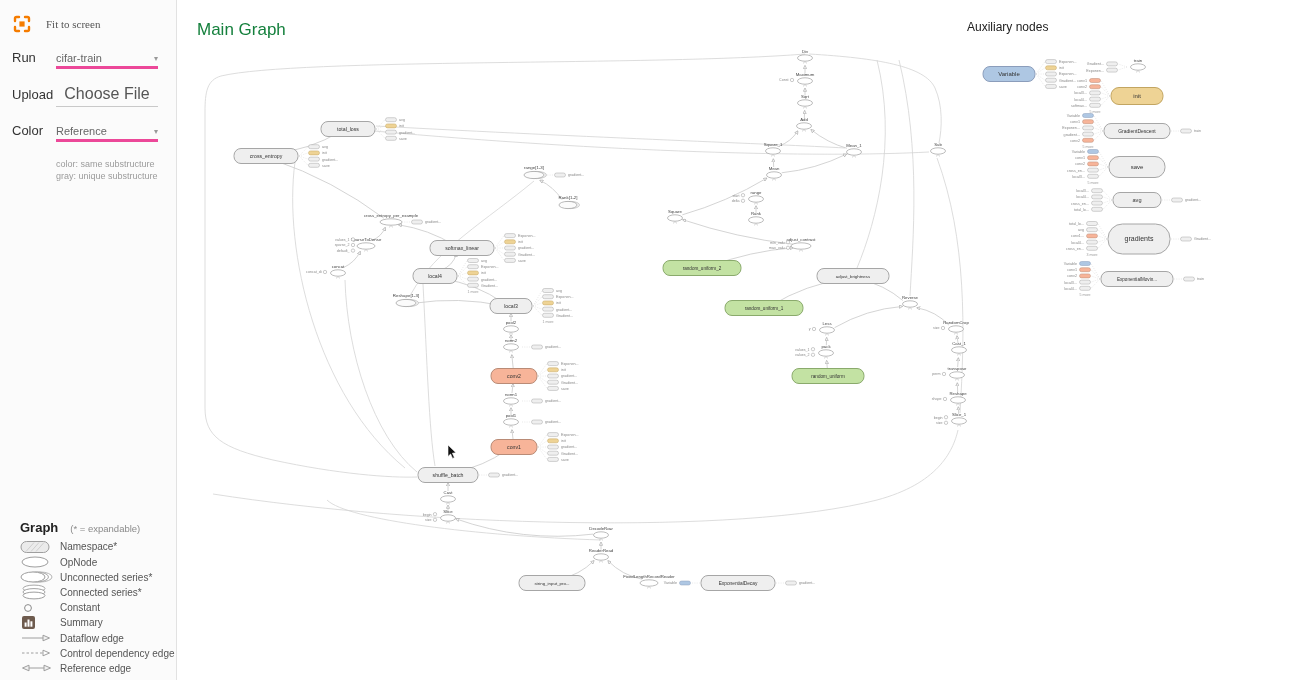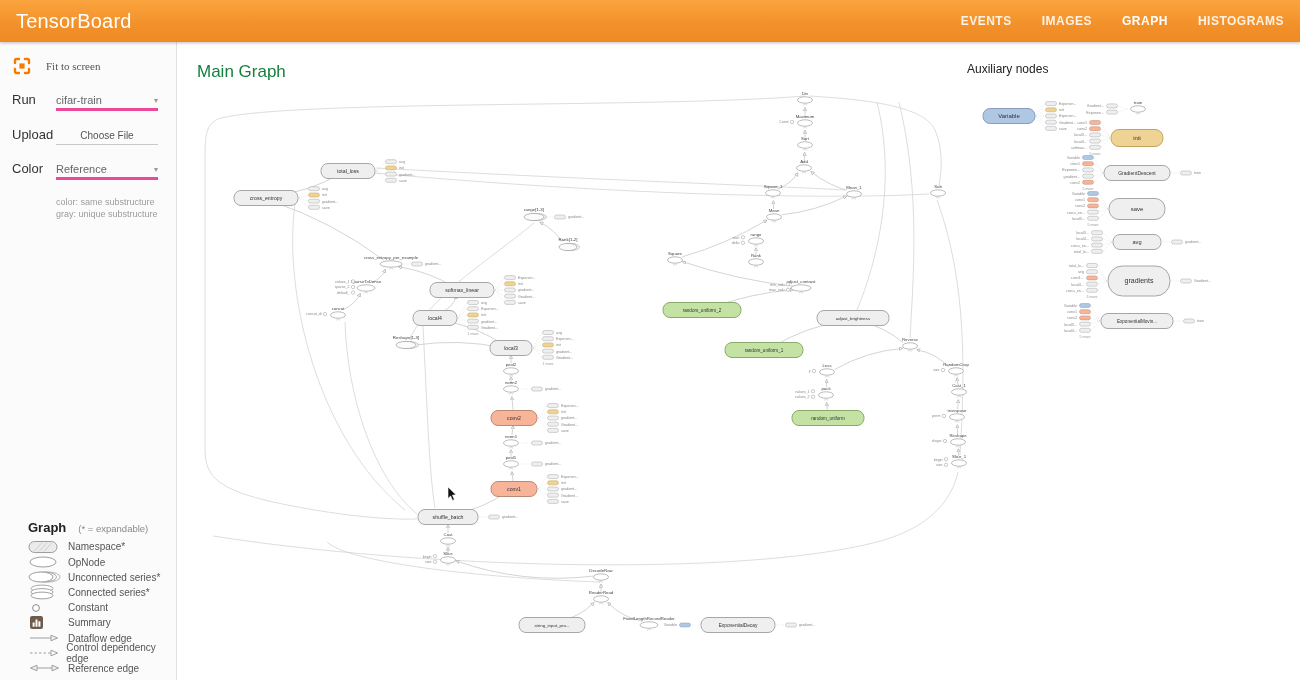--- a/index.html
+++ b/index.html
@@ -19,52 +19,43 @@
   .body{flex:1;display:flex;height:638px;}
   .sidebar{width:176px;flex:0 0 176px;background:#fbfbfb;border-right:1px solid #e2e2e2;
            position:relative;color:#444;}
   .fit-row{display:flex;align-items:center;margin:14px 0 0 12px;cursor:pointer;font-family:Liberation Serif, serif;}
   .fit-row span{font-size:11px;color:#555;margin-left:14px;}
   .ctl-row{display:flex;align-items:baseline;margin:16px 0 16px 12px;}
   .ctl-label{width:44px;font-size:13px;color:#333;}
   .select{width:102px;border-bottom:3px solid #ec4899;font-size:11px;color:#666;
           display:flex;justify-content:space-between;align-items:center;padding-bottom:2px;cursor:pointer;}
   .caret{font-size:8px;color:#999;}
-  .upload-btn{width:102px;text-align:center;font-size:10px;color:#555;padding-bottom:3px;
+  .upload-btn{width:102px;text-align:center;font-size:16px;color:#555;padding-bottom:3px;
           border-bottom:1px solid #c9c9c9;cursor:pointer;}
   .help{margin:6px 0 16px 56px;font-size:9px;color:#9b9b9b;line-height:12px;}
-  .legend{position:absolute;left:16px;right:0;bottom:4px;padding-left:12px;}
+  .legend{position:absolute;left:8px;right:0;bottom:4px;padding-left:12px;}
   .legend-head{font-size:13px;color:#222;margin-bottom:4px;}
   .legend-head b{font-weight:700;}
   .legend-note{font-size:9.5px;color:#8a8a8a;margin-left:12px;font-weight:400;}
   .lrow{display:flex;align-items:center;height:15.2px;}
   .licon{width:40px;display:flex;align-items:center;}
   .llabel{font-size:10px;color:#555;}
   main{flex:1;position:relative;background:#fff;}
   .main-title{position:absolute;left:20px;top:20px;margin:0;font-size:17px;font-weight:500;color:#15803d;}
   .aux-title{position:absolute;left:790px;top:20px;margin:0;font-size:12px;font-weight:500;color:#222;}
   #graph{position:absolute;left:0;top:0;}
   #graph text{font-family:"Liberation Sans",sans-serif;}
   .frame{fill:none;stroke:#d4d4d4;stroke-width:.8;}
   .gedge{fill:none;stroke:#c9c9c9;stroke-width:.8;}
   .stubline{stroke:#d2d2d2;stroke-width:.5;stroke-dasharray:1,1.3;}
 </style>
 </head>
 <body>
 
 <div class="app">
-  <header>
-    <div class="brand">TensorBoard</div>
-    <nav id="top-nav">
-        <span class="nav-item">EVENTS</span>
-        <span class="nav-item">IMAGES</span>
-        <span class="nav-item active">GRAPH</span>
-        <span class="nav-item">HISTOGRAMS</span>
-      </nav>
-  </header>
   <div class="body">
     <aside class="sidebar">
       <div class="fit-row">
         <svg width="20" height="20" viewBox="0 0 20 20">
           <path d="M3 7 V4.5 Q3 3 4.5 3 H7 M13 3 H15.5 Q17 3 17 4.5 V7 M17 13 V15.5 Q17 17 15.5 17 H13 M7 17 H4.5 Q3 17 3 15.5 V13" fill="none" stroke="#f57c00" stroke-width="2.4" stroke-linecap="round"></path>
           <rect x="7.4" y="7.4" width="5.2" height="5.2" fill="#f57c00"></rect>
         </svg>
         <span>Fit to screen</span>
       </div>
       <div class="ctl-row">

